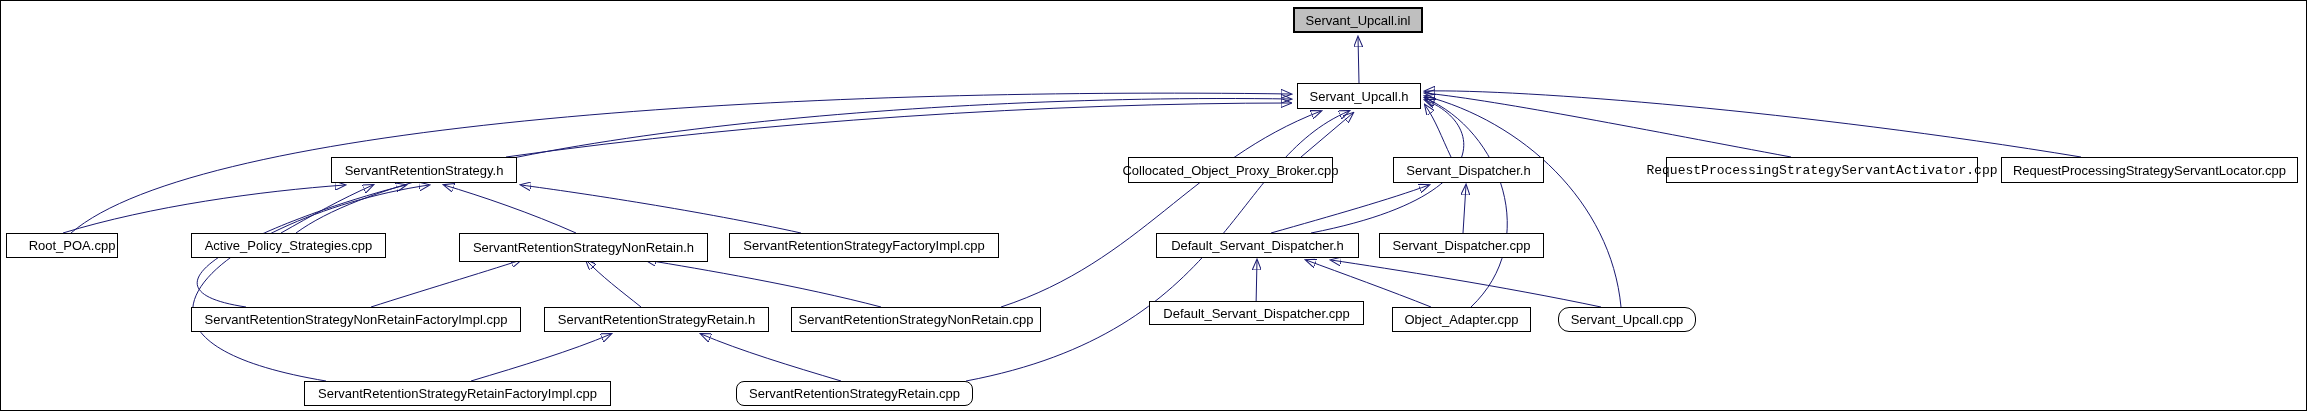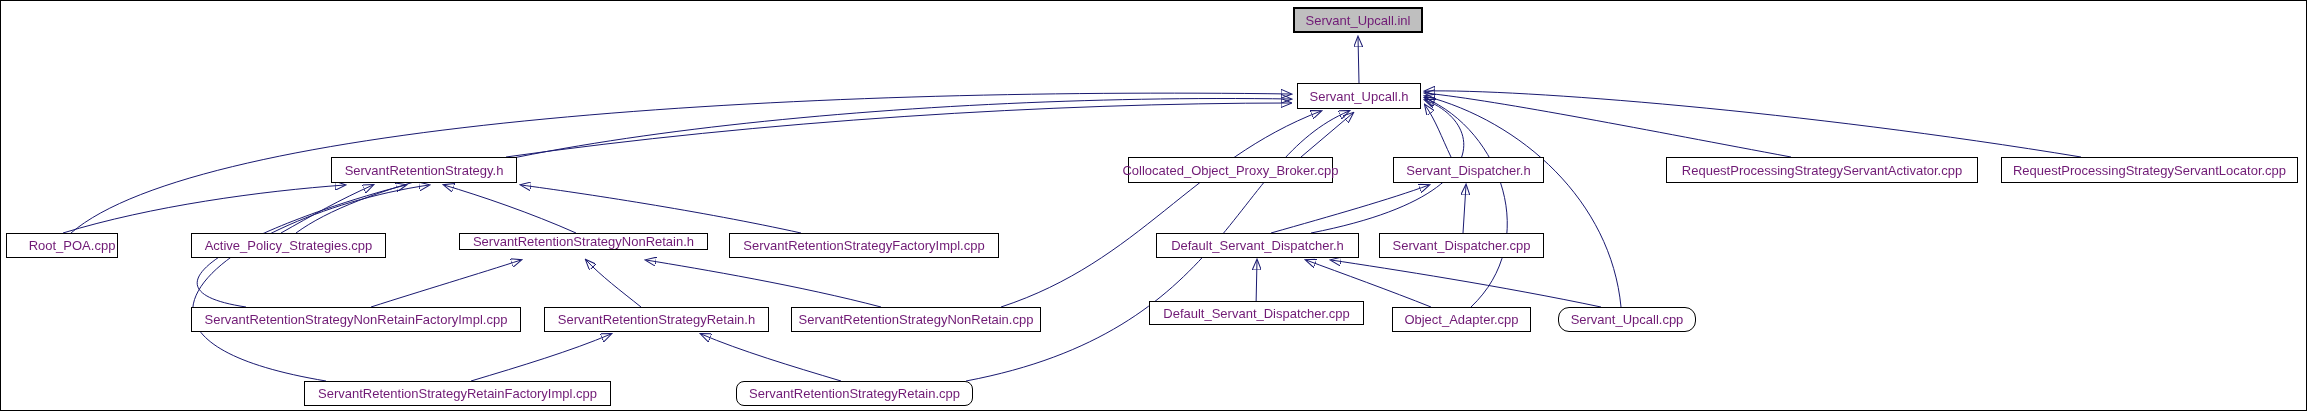--- a/index.html
+++ b/index.html
@@ -12,21 +12,21 @@
     font-family:"Liberation Sans", sans-serif;
     overflow:hidden;
   }
   #edge-layer{position:absolute;left:0;top:0;width:2307px;height:411px;}
   #edge-layer path{stroke:#191970;stroke-width:1;fill:none;}
   .node{
     position:absolute;
     box-sizing:border-box;
     border:1px solid #000;
     background:#fff;
-    color:#701a75;
+    color:#000000;
     font-size:13px;
     white-space:nowrap;
     display:flex;align-items:center;justify-content:center;
     cursor:pointer;
     z-index:2;
   }
   .node.current{
     background:#bfbfbf;
     border-width:2px;
   }
@@ -70,25 +70,25 @@
       <path d="M 1255 306 L 1256 259" marker-end="url(#arrowhead)"></path>
       <path d="M 1430 306 C 1390 290, 1340 272, 1305 259" marker-end="url(#arrowhead)"></path>
       <path d="M 1600 306 C 1500 285, 1390 268, 1330 259" marker-end="url(#arrowhead)"></path>
     </svg>
 
   <div class="node current" style="left: 1292px; top: 6px; width: 130px; height: 26px;">Servant_Upcall.inl</div>
   <div class="node" style="left: 1296px; top: 82px; width: 124px; height: 26px;">Servant_Upcall.h</div>
   <div class="node" style="left: 330px; top: 156px; width: 186px; height: 26px;">ServantRetentionStrategy.h</div>
   <div class="node" style="left: 1127px; top: 156px; width: 205px; height: 26px;">Collocated_Object_Proxy_Broker.cpp</div>
   <div class="node" style="left: 1392px; top: 156px; width: 151px; height: 26px;">Servant_Dispatcher.h</div>
-  <div class="node" style="left: 1665px; top: 156px; width: 312px; height: 26px;">RequestProcessingStrategyServantActivator.cpp</div>
+  <div class="node" style="left: 1665px; top: 156px; width: 312px; height: 26px; font-family: Liberation Mono, monospace;">RequestProcessingStrategyServantActivator.cpp</div>
   <div class="node" style="left: 2000px; top: 156px; width: 297px; height: 26px;">RequestProcessingStrategyServantLocator.cpp</div>
   <div class="node" style="left: 5px; top: 232px; width: 112px; height: 25px; padding-left: 20px;">Root_POA.cpp</div>
   <div class="node" style="left: 190px; top: 232px; width: 195px; height: 25px;">Active_Policy_Strategies.cpp</div>
-  <div class="node" style="left: 458px; top: 232px; width: 249px; height: 17px;">ServantRetentionStrategyNonRetain.h</div>
+  <div class="node" style="left: 458px; top: 232px; width: 249px; height: 29px;">ServantRetentionStrategyNonRetain.h</div>
   <div class="node" style="left: 728px; top: 232px; width: 270px; height: 25px; text-align: center;">ServantRetentionStrategyFactoryImpl.cpp</div>
   <div class="node" style="left: 1155px; top: 232px; width: 203px; height: 25px;">Default_Servant_Dispatcher.h</div>
   <div class="node" style="left: 1378px; top: 232px; width: 165px; height: 25px;">Servant_Dispatcher.cpp</div>
   <div class="node" style="left: 190px; top: 306px; width: 330px; height: 25px;">ServantRetentionStrategyNonRetainFactoryImpl.cpp</div>
   <div class="node" style="left: 543px; top: 306px; width: 225px; height: 25px;">ServantRetentionStrategyRetain.h</div>
   <div class="node" style="left: 790px; top: 306px; width: 250px; height: 25px;">ServantRetentionStrategyNonRetain.cpp</div>
   <div class="node" style="left: 1148px; top: 300px; width: 215px; height: 24px;">Default_Servant_Dispatcher.cpp</div>
   <div class="node" style="left: 1391px; top: 306px; width: 139px; height: 25px;">Object_Adapter.cpp</div>
   <div class="node" style="left: 1557px; top: 306px; width: 138px; height: 25px; border-radius: 11px;">Servant_Upcall.cpp</div>
   <div class="node" style="left: 303px; top: 380px; width: 307px; height: 25px;">ServantRetentionStrategyRetainFactoryImpl.cpp</div>

